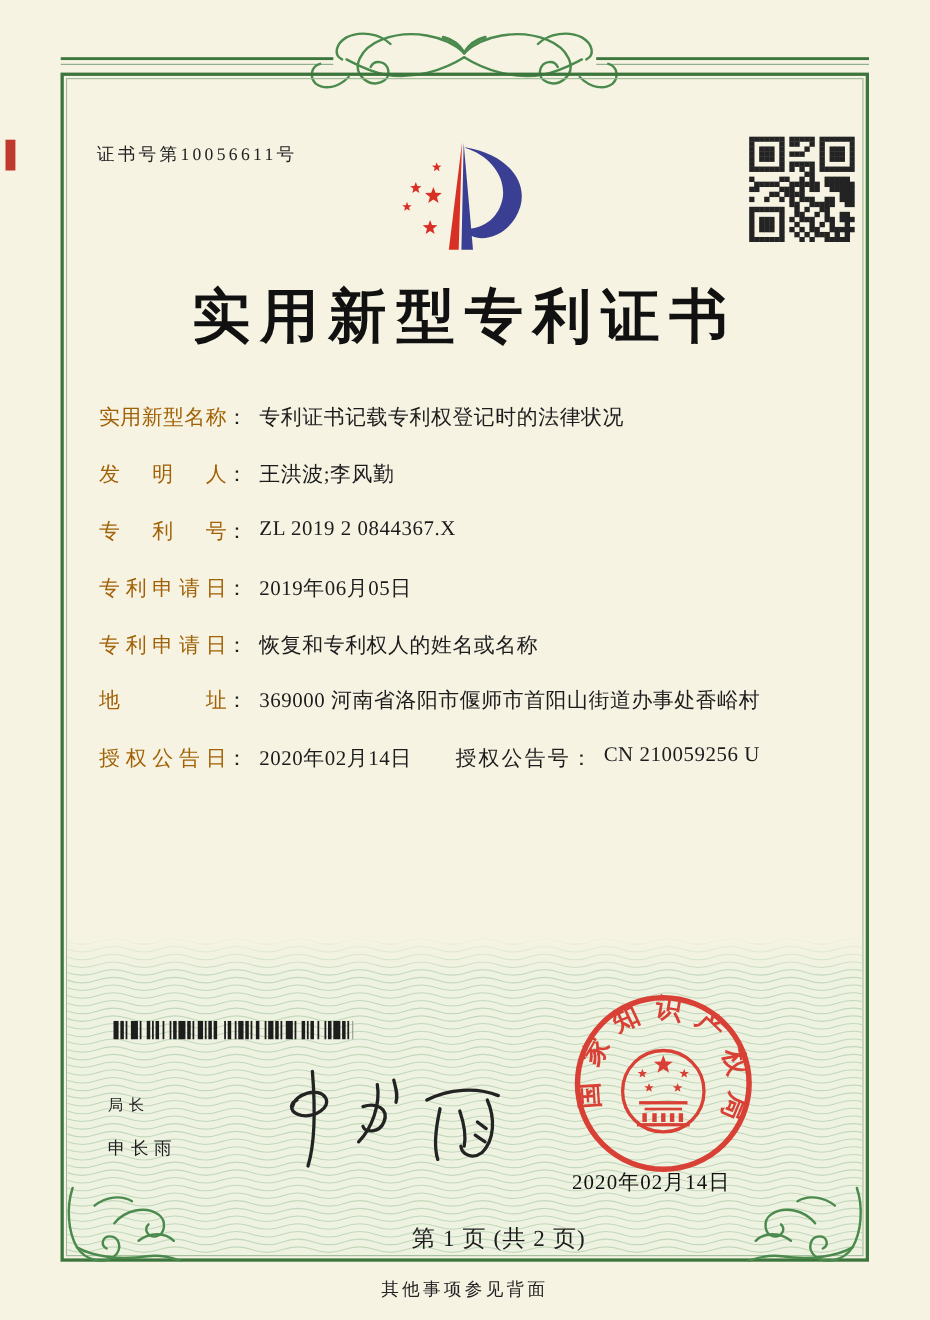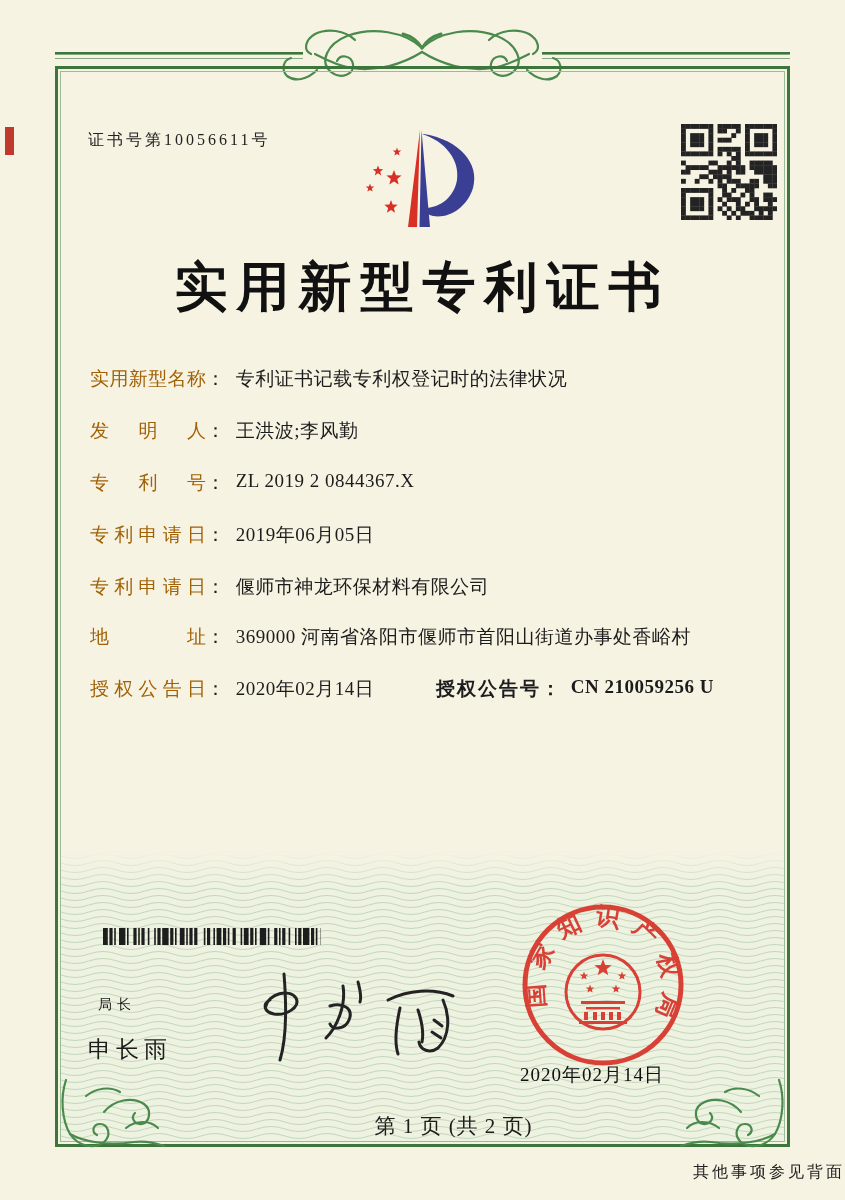--- a/index.html
+++ b/index.html
@@ -41,52 +41,52 @@
     font-size:53px; font-weight:bold; letter-spacing:9px; color:#111;
   }
 
   .field-row { left:90px; width:680px; height:30px; font-size:19px; }
   .flabel {
     display:inline-block; width:116px; vertical-align:top;
     text-align:justify; text-align-last:justify; color:#a16207;
   }
   .fcolon { display:inline-block; vertical-align:top; }
   .fvalue { display:inline-block; vertical-align:top; margin-left:6px; letter-spacing:0.5px; }
-  .grant-pair { position:absolute; left:346px; top:0;font-weight:bold; }
+  .grant-pair { position:absolute; left:324px; top:0; }
   .grant-pair .flabel2 { letter-spacing:2px; }
 
   .body-text {
     left:90px; top:712px; width:668px;
     font-size:19.5px; line-height:1.92; letter-spacing:0.6px; text-align:justify;
   }
   .body-text p { text-indent:2em; }
 
   
   .wave-band {
     left:61px; top:850px; width:723px; height:291px;
     background:#eef2e1; overflow:hidden;
     -webkit-mask-image:linear-gradient(to bottom, transparent, #000 36px);
     mask-image:linear-gradient(to bottom, transparent, #000 36px);
   }
 
   #barcode { left:103px; top:928px; width:220px; height:17px; }
 
   .signer-title { left:98px; top:996px; font-size:14px; letter-spacing:5px; }
-  .signer-name  { left:88px; top:1034px; font-size:23px; letter-spacing:5px; }
+  .signer-name  { left:98px; top:1034px; font-size:16px; letter-spacing:5px; }
   #signature { left:238px; top:964px; width:250px; height:100px; }
 
   #seal { left:518px; top:900px; width:170px; height:170px; }
   .seal-date { left:520px; top:1062px; width:180px; font-size:19px; letter-spacing:1px; color:#111; font-weight:500; }
 
   .page-info { left:41px; top:1112px; width:825px; text-align:center; font-size:21px; letter-spacing:1px; }
 
   #flourish-left  { left:56px;  top:1072px; width:110px; height:80px; }
   #flourish-right { left:679px; top:1072px; width:110px; height:80px; transform:scaleX(-1); }
 
-  .back-note { left:0; top:1162px; width:845px; text-align:right; font-size:16px; letter-spacing:3px; color:#222; }
+  .back-note { left:0; top:1162px; width:845px; text-align:center; font-size:16px; letter-spacing:3px; color:#222; }
 </style>
 </head>
 <body>
 
 <div class="abs red-mark"></div>
 
 <svg id="top-ornament" class="abs" viewBox="0 0 735 72">
   <g fill="none" stroke="#3c763d">
     <rect x="0" y="34" width="248" height="2.6" fill="#3c763d" stroke="none"></rect>
     <rect x="0" y="40" width="248" height="1" fill="#87a883" stroke="none"></rect>
@@ -388,21 +388,21 @@
 <div class="abs field-row" style="top:470px">
   <span class="flabel">专利号</span><span class="fcolon">：</span>
   <span class="fvalue">ZL 2019 2 0844367.X</span>
 </div>
 <div class="abs field-row" style="top:522px">
   <span class="flabel">专利申请日</span><span class="fcolon">：</span>
   <span class="fvalue">2019年06月05日</span>
 </div>
 <div class="abs field-row" style="top:574px">
   <span class="flabel">专利申请日</span><span class="fcolon">：</span>
-  <span class="fvalue">偃师市神龙环保材料有限公司</span>
+  <span class="fvalue">恢复和专利权人的姓名或名称</span>
 </div>
 <div class="abs field-row" style="top:624px">
   <span class="flabel">地址</span><span class="fcolon">：</span>
   <span class="fvalue">369000 河南省洛阳市偃师市首阳山街道办事处香峪村</span>
 </div>
 <div class="abs field-row" style="top:676px">
   <span class="flabel">授权公告日</span><span class="fcolon">：</span>
   <span class="fvalue">2020年02月14日</span>
   <span class="grant-pair">
     <span class="flabel2">授权公告号</span><span>：</span>

